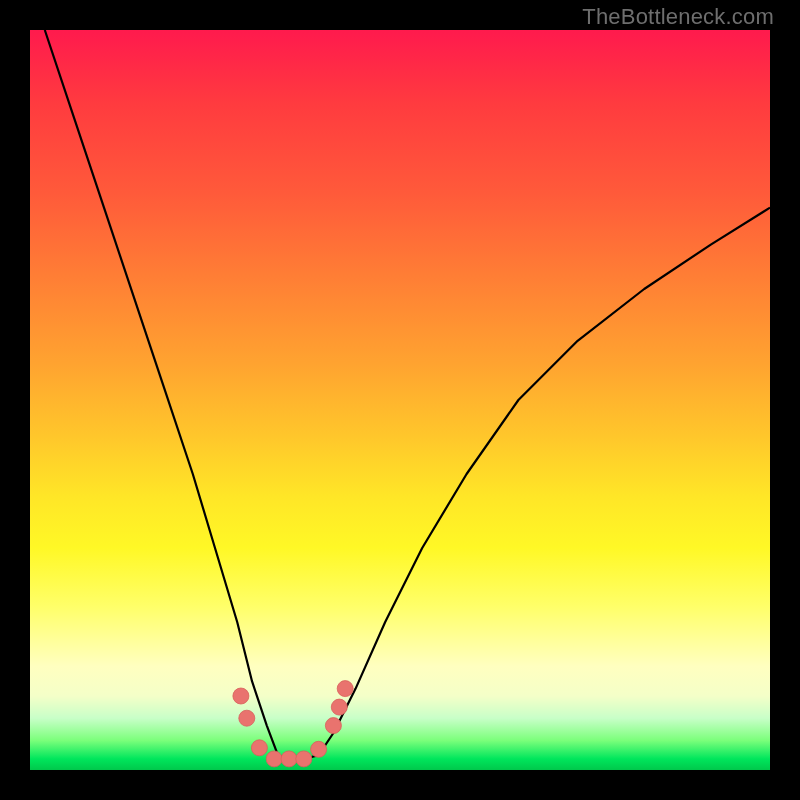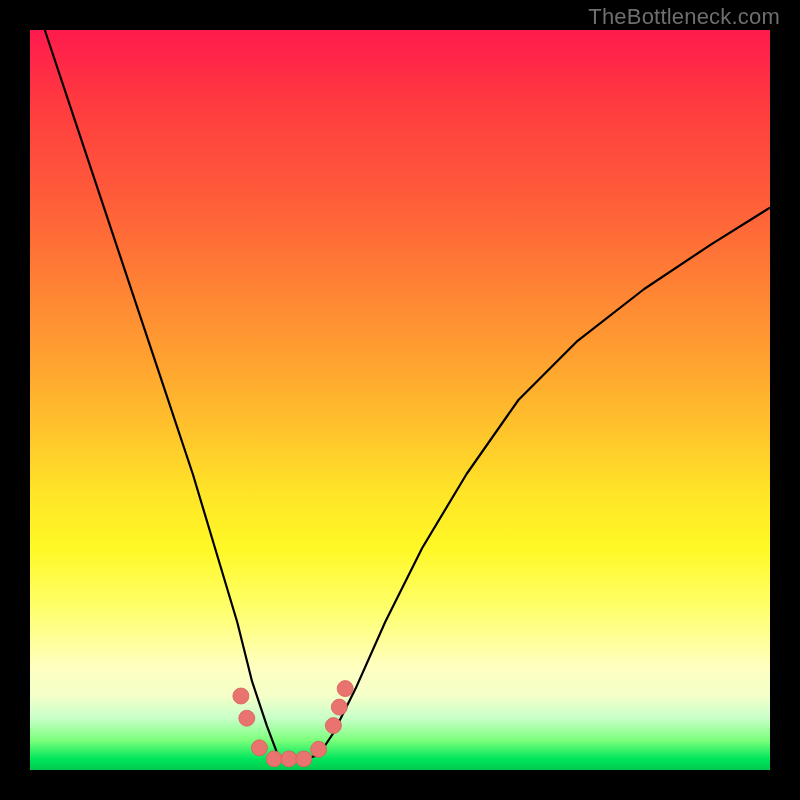--- a/index.html
+++ b/index.html
@@ -37,21 +37,21 @@
       #f4ffc8 90%,
       #c8ffc8 93%,
       #7bff7b 96%,
       #00e65c 98.5%,
       #00c84b 100%
     );
   }
   .watermark {
     position: absolute;
     top: 4px;
-    right: 20px;
+    right: 26px;
     color: #6e6e6e;
     font-size: 22px;
     font-weight: 500;
     letter-spacing: 0.2px;
     user-select: none;
   }
   svg.curve {
     position: absolute;
     left: 0;
     top: 0;

